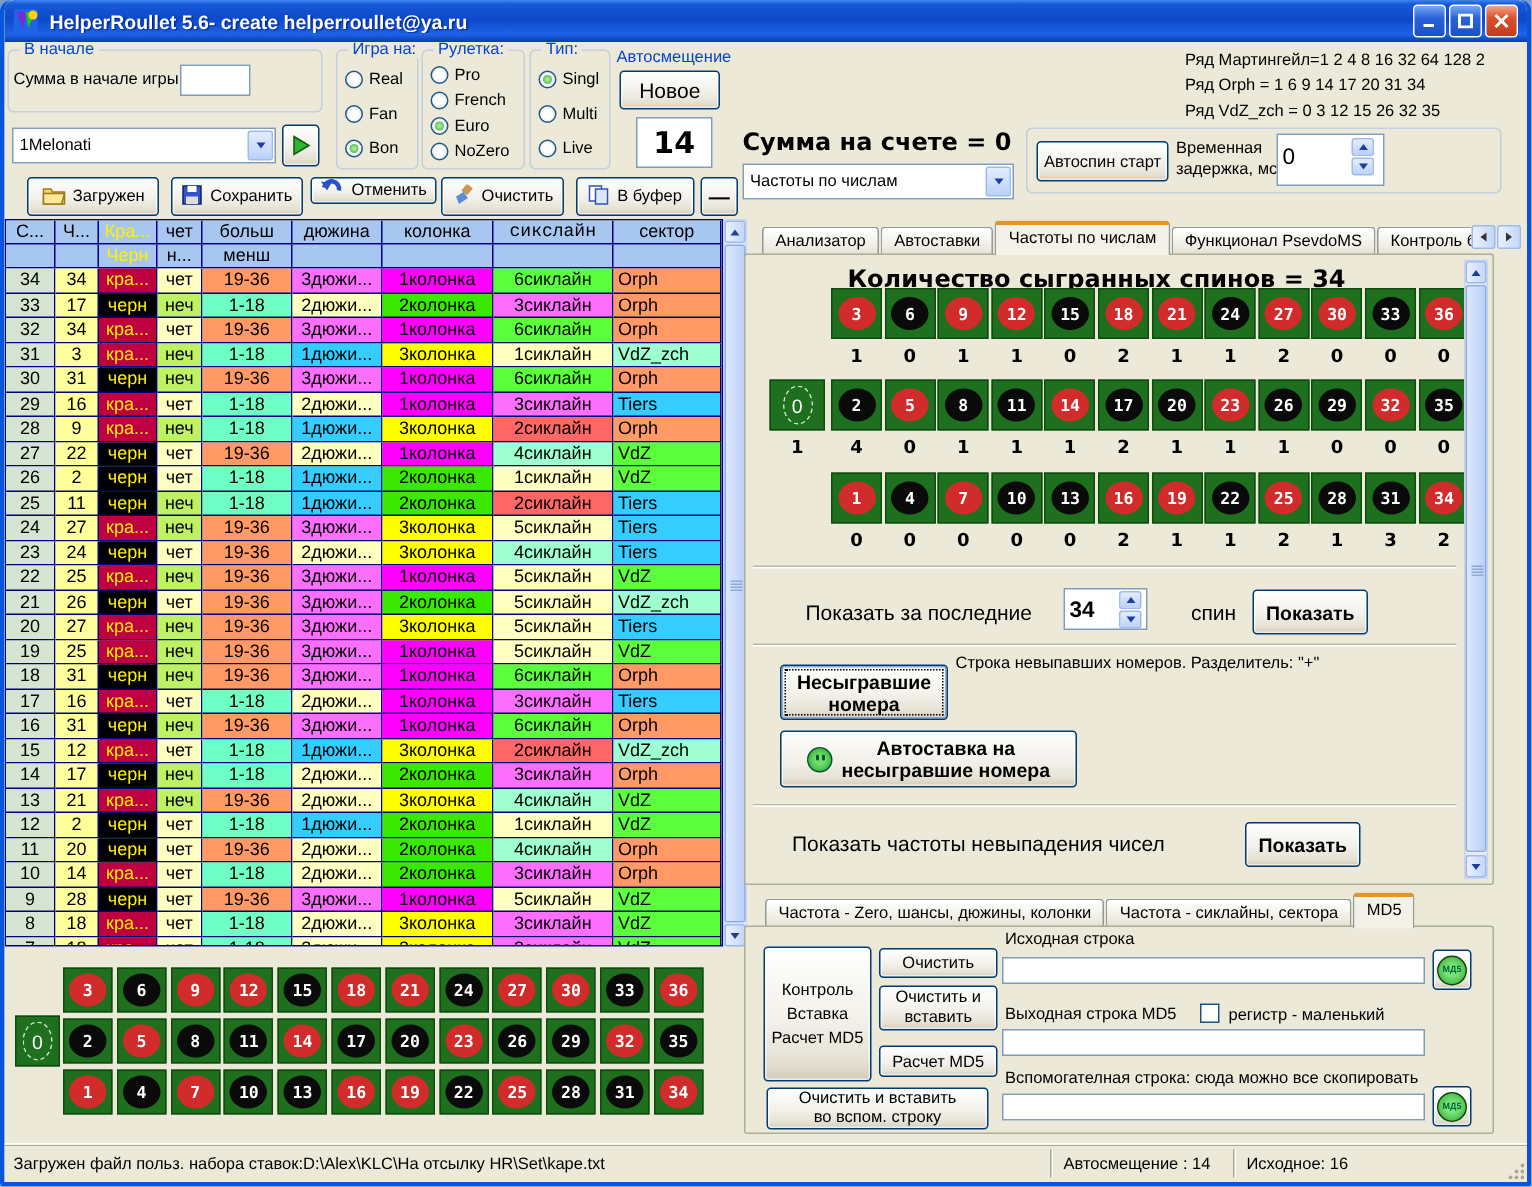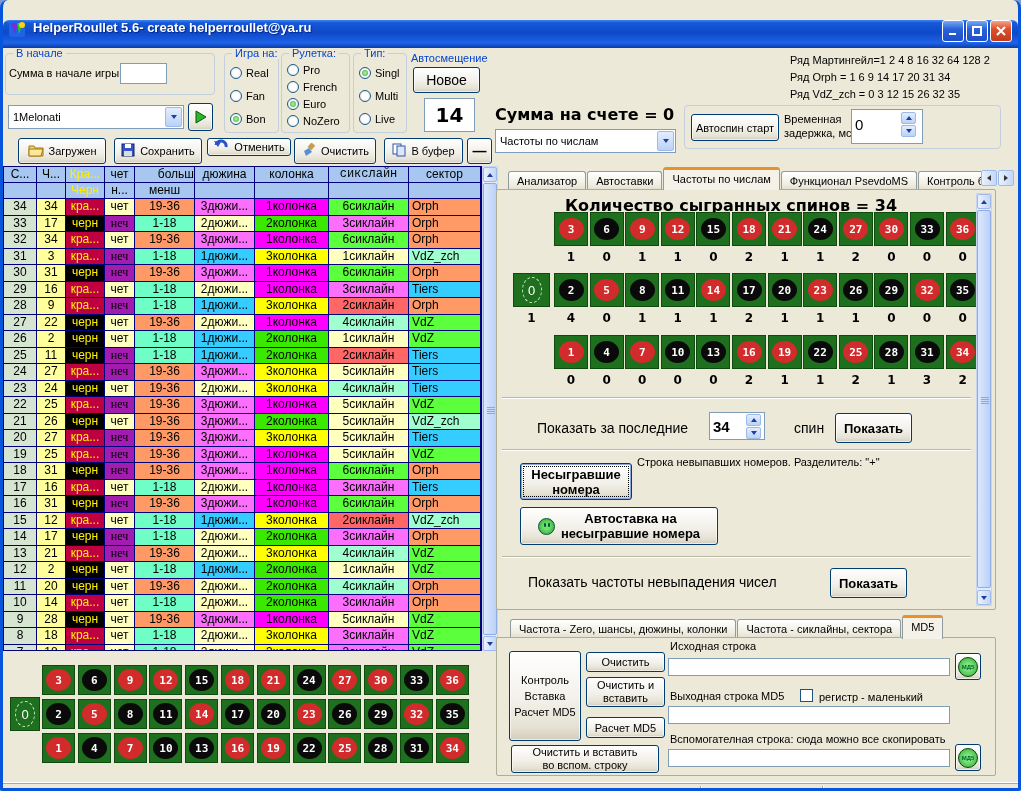--- a/index.html
+++ b/index.html
@@ -1,21 +1,21 @@
 <!DOCTYPE html>
 <html><head>
 <meta charset="utf-8">
 <style>
   html,body{margin:0;padding:0;background:#7B9BD0;font-family:"Liberation Sans",sans-serif;}
   *{box-sizing:border-box;}
   .win{position:relative;width:1021px;height:791px;border:3px solid #0855DD;border-top:none;
        border-radius:8px 8px 3px 3px;background:#ECE9D8;overflow:hidden;}
   .titlebar{position:relative;height:28px;border-radius:6px 6px 0 0;
        background:linear-gradient(180deg,#3D86F2 0%,#1659D8 10%,#0D49C8 45%,#1E63E8 82%,#0A3DA6 100%);
-       display:flex;align-items:flex-start;padding:0 6px;margin-top:20px;}
+       display:flex;align-items:center;padding:0 6px;}
   .title{color:#fff;font-weight:bold;font-size:13px;text-shadow:1px 1px 1px #00248E;margin-left:6px;flex:1;
          white-space:nowrap;overflow:hidden;}
   .winbtns{display:flex;gap:2px;}
   .wb{width:22px;height:22px;border:1px solid #fff;border-radius:3px;display:flex;align-items:center;justify-content:center;
       background:linear-gradient(180deg,#77A9F5,#2A62D8 40%,#1D50C8);}
   .wb.close{background:linear-gradient(180deg,#F2A389,#DD4F2A 40%,#C13C1B);}
   .client{position:relative;width:1015px;height:760px;background:#ECE9D8;overflow:hidden;font-size:11px;}
   .abs{position:absolute;}
 
   
@@ -76,21 +76,21 @@
   .hrow.hdr{height:16px;background:#A8C7F0;}
   .hcell{border-right:1px solid #00007C;border-bottom:1px solid #00007C;font-size:12px;line-height:15px;
          text-align:center;overflow:hidden;white-space:nowrap;}
   .hrow.hdr .hcell{font-size:12px;}
   .ylw{color:#FFF000;}
   .c0{background:#D6E4D2;}
   .c1{background:#FFFF9C;}
   .c-red{background:#BE0040;color:#FFF000;}
   .c-black{background:#000;color:#FFF000;}
   .p-even{background:#FFFFC0;}
-  .p-odd{background:#a21caf;font-family:Liberation Serif, serif;}
+  .p-odd{background:#bef264;}
   .rg-lo{background:#6FFFC6;}
   .rg-hi{background:#FF9A66;}
   .dz-1{background:#35CCFF;}
   .dz-2{background:#FFFFC0;}
   .dz-3{background:#FC6EFC;}
   .col-1{background:#FF00FF;}
   .col-2{background:#3BE800;}
   .col-3{background:#FFFF00;}
   .six-1,.six-5{background:#FFFFC0;}
   .six-2{background:#FF6666;}
@@ -287,21 +287,21 @@
         </div>
       </div>
     <div class="xpbtn" style="left:464px;top:90px;width:25px;height:26px;font-weight:bold;font-size:14px;">—</div>
 
     <div class="htable" style="left:0px;top:118px;width:479px;height:485px;" id="histTable">
         <div class="hrow hdr">
           <span class="hcell" style="width: 33px;">С...</span>
           <span class="hcell" style="width: 29px;">Ч...</span>
           <span class="hcell ylw" style="width: 39px;">Кра...</span>
           <span class="hcell" style="width: 30px;">чет</span>
-          <span class="hcell" style="width: 60px; text-align: right;">больш</span>
+          <span class="hcell" style="width: 60px;">больш</span>
           <span class="hcell" style="width: 60px;">дюжина</span>
           <span class="hcell" style="width: 74px;">колонка</span>
           <span class="hcell" style="width: 80px; font-family: Liberation Mono, monospace;">сикслайн</span>
           <span class="hcell" style="width: 73px; flex: 1 1 0%;">сектор</span>
         </div>
         <div class="hrow hdr">
           <span class="hcell" style="width: 33px;"></span>
           <span class="hcell" style="width: 29px;"></span>
           <span class="hcell ylw" style="width: 39px;">Черн</span>
           <span class="hcell" style="width: 30px;">н...</span>

